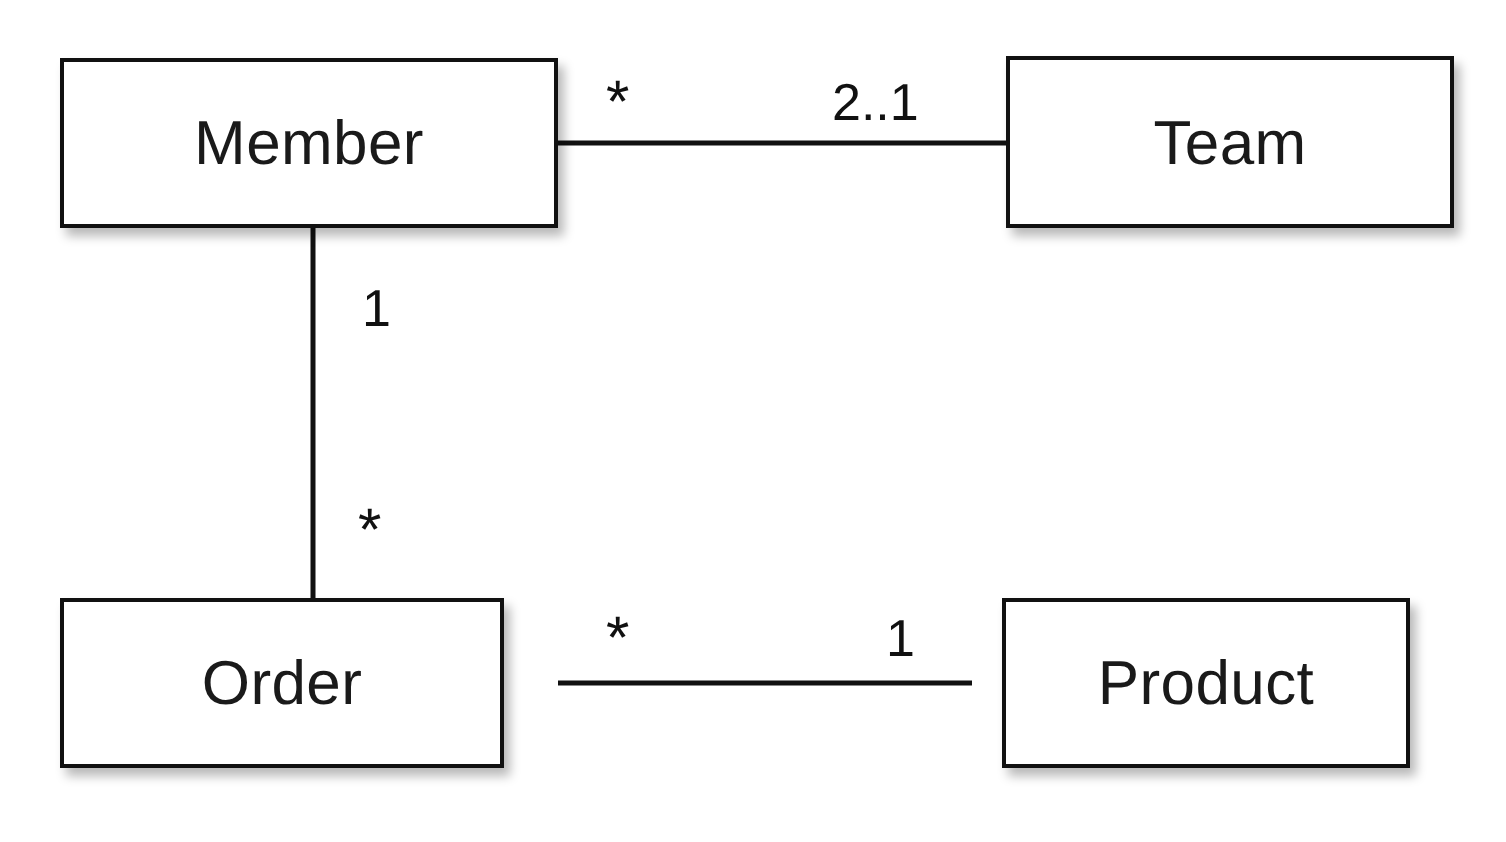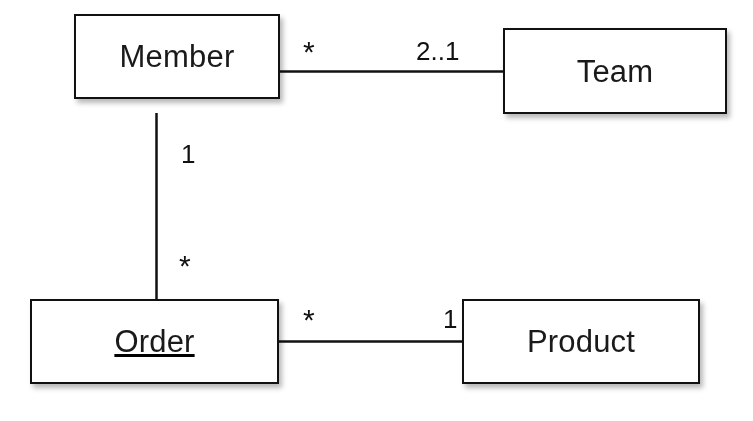--- a/index.html
+++ b/index.html
@@ -50,24 +50,24 @@
     font-family: "Liberation Sans", sans-serif;
     font-size: 26px;
     color: #111111;
     line-height: 1;
     white-space: nowrap;
     user-select: none;
   }
   .multiplicity.star {
     font-size: 30px;
   }
-  #box-member { left: 30px;  top: 14px;  width: 206px; height: 85px; margin-left: 44px; }
+  #box-member { left: 30px;  top: 29px;  width: 249px; height: 85px; }
   #box-team   { left: 503px; top: 28px;  width: 224px; height: 86px; }
-  #box-order  { left: 30px;  top: 299px; width: 249px; height: 85px; text-decoration: underline; }
-  #box-product{ left: 462px; top: 299px; width: 238px; height: 85px; }
+  #box-order  { left: 30px;  top: 299px; width: 222px; height: 85px; }
+  #box-product{ left: 501px; top: 299px; width: 204px; height: 85px; }
 
   #mult-member-team-left   { left: 303px; top: 37px; }
   #mult-member-team-right  { left: 416px; top: 38px; }
   #mult-member-order-top   { left: 181px; top: 141px; }
   #mult-member-order-bottom{ left: 179px; top: 251px; }
   #mult-order-product-left { left: 303px; top: 305px; }
   #mult-order-product-right{ left: 443px; top: 306px; }
 </style>
 </head>
 <body>

